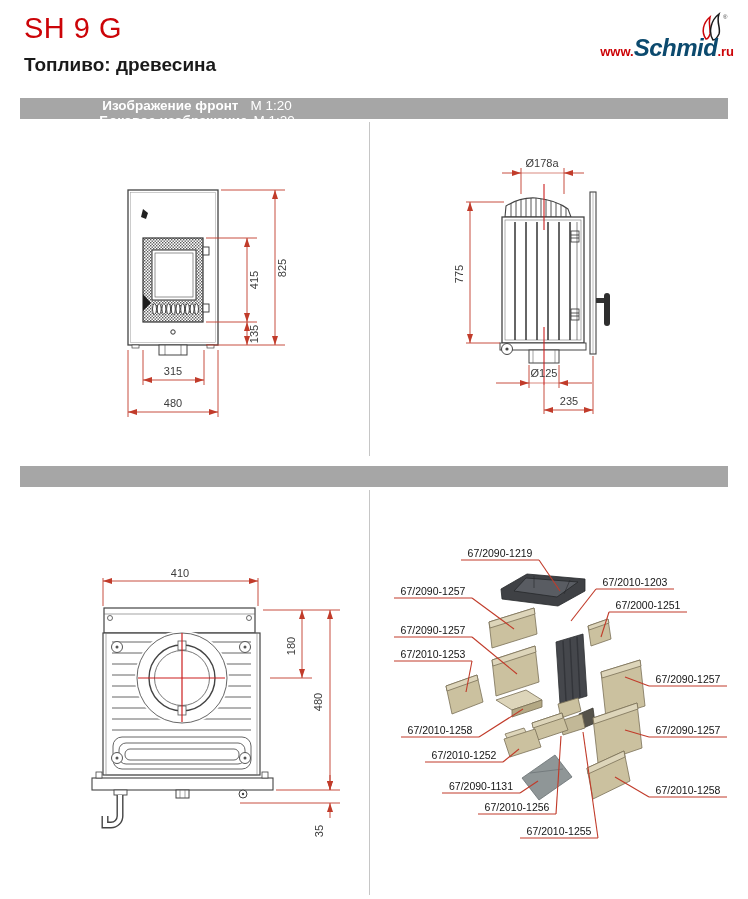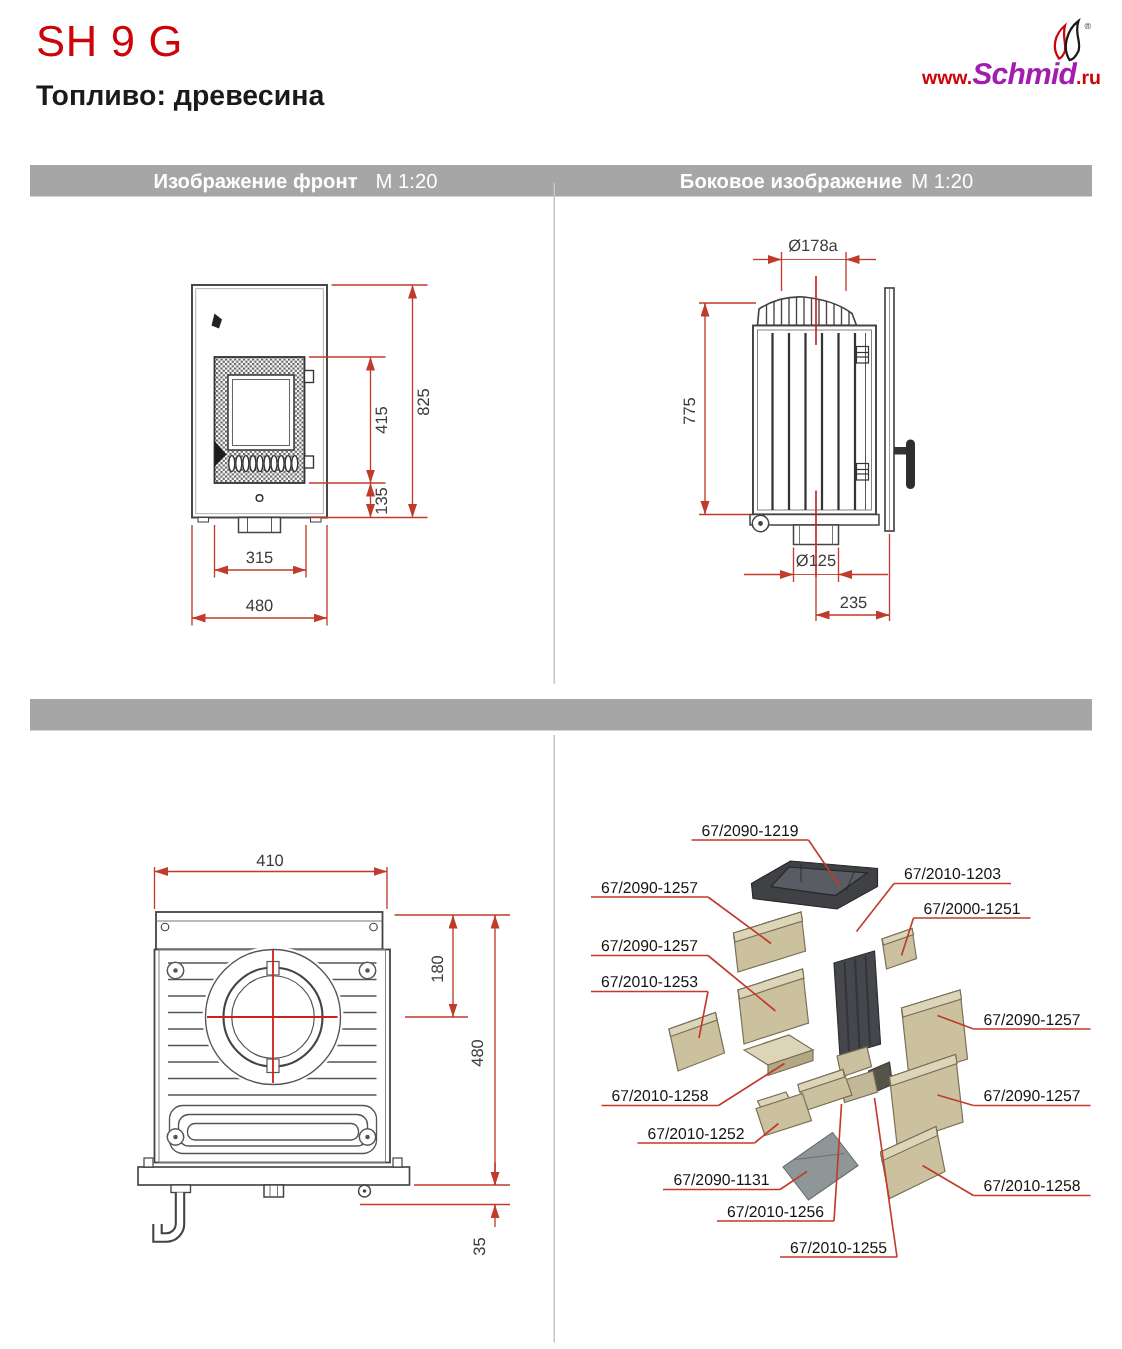--- a/index.html
+++ b/index.html
@@ -5,21 +5,21 @@
   html,body{margin:0;padding:0;background:#ffffff;}
   .page{position:relative;width:748px;height:899px;background:#fff;overflow:hidden;
         font-family:"Liberation Sans",sans-serif;}
   
   .title{position:absolute;left:24px;top:12px;font-size:29px;font-weight:normal;color:#cc0408;letter-spacing:.5px;}
   .subtitle{position:absolute;left:24px;top:54px;font-size:19px;color:#1a1a1a;font-weight:bold;}
   .logo{position:absolute;left:608px;top:12px;width:126px;height:52px;}
   .logo .flame{position:absolute;right:6px;top:0;}
   .logo .lt{position:absolute;right:0;bottom:2px;white-space:nowrap;}
   .logo .small{font-size:13px;font-weight:bold;color:#cc0408;text-align:right;}
-  .logo .big{font-size:20px;font-weight:bold;font-style:italic;color:#a21caf;letter-spacing:-.5px;}
+  .logo .big{font-size:24px;font-weight:bold;font-style:italic;color:#0c4a6e;letter-spacing:-.5px;}
   
   .bar{position:absolute;left:20px;width:708px;height:21px;background:#a6a6a6;display:flex;}
   .bar .cell{width:50%;display:flex;align-items:center;justify-content:center;
              color:#fff;font-size:13.5px;white-space:nowrap;}
   .bar .t{font-weight:bold;}
   .bar .scale{margin-left:12px;}
   .bar .scale2{margin-left:6px;}
   .vdiv{position:absolute;width:1px;background:#c6c6c6;left:369px;}
   svg{position:absolute;}
   svg text{font-family:"Liberation Sans",sans-serif;}
@@ -38,21 +38,21 @@
     <svg class="flame" width="30" height="30" viewBox="0 0 30 30">
       <path d="M8,27 C3,20 5,11 12,5 C10,13 13,17 12,22 C11,25 9,27 8,27 Z" fill="#fff" stroke="#cc0408" stroke-width="1.5"></path>
       <path d="M15,28 C10,20 13,8 21,2 C18,11 23,15 21,22 C19,26 17,28 15,28 Z" fill="#fff" stroke="#1a1a1a" stroke-width="1.5"></path>
       <text x="25" y="7" font-size="6" fill="#444">®</text>
     </svg>
     <div class="lt">
       <span class="small">www.</span><span class="big">Schmid</span><span class="small">.ru</span>
     </div>
   </div>
 
-  <div class="bar" style="top:110px;">
+  <div class="bar" style="top:98px;flex-direction:column;">
     <div class="cell">
       <span class="t">Изображение фронт</span>
       <span class="scale">М 1:20</span>
     </div>
     <div class="cell">
       <span class="t">Боковое изображение</span>
       <span class="scale2">М 1:20</span>
     </div>
   </div>
 

